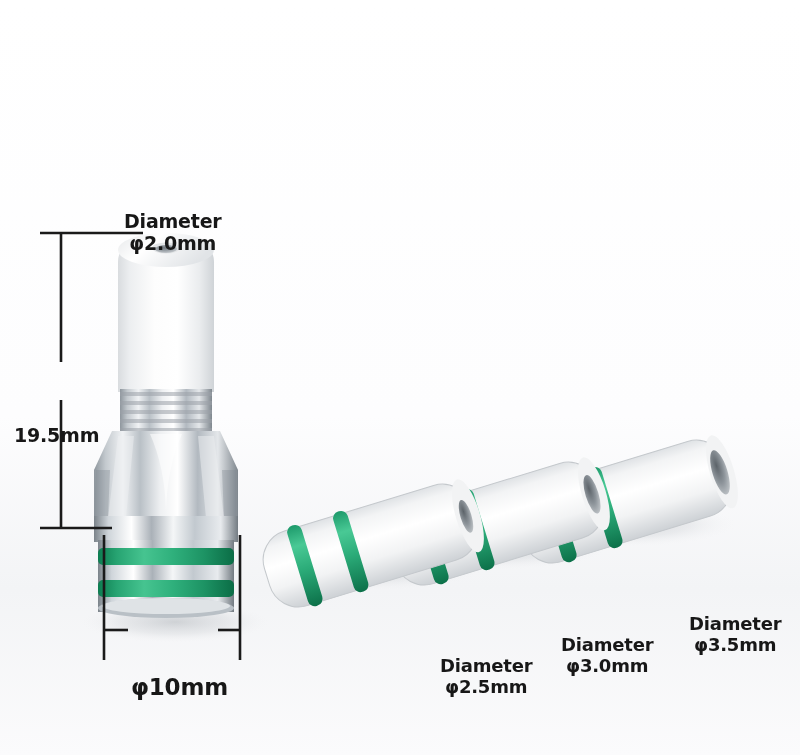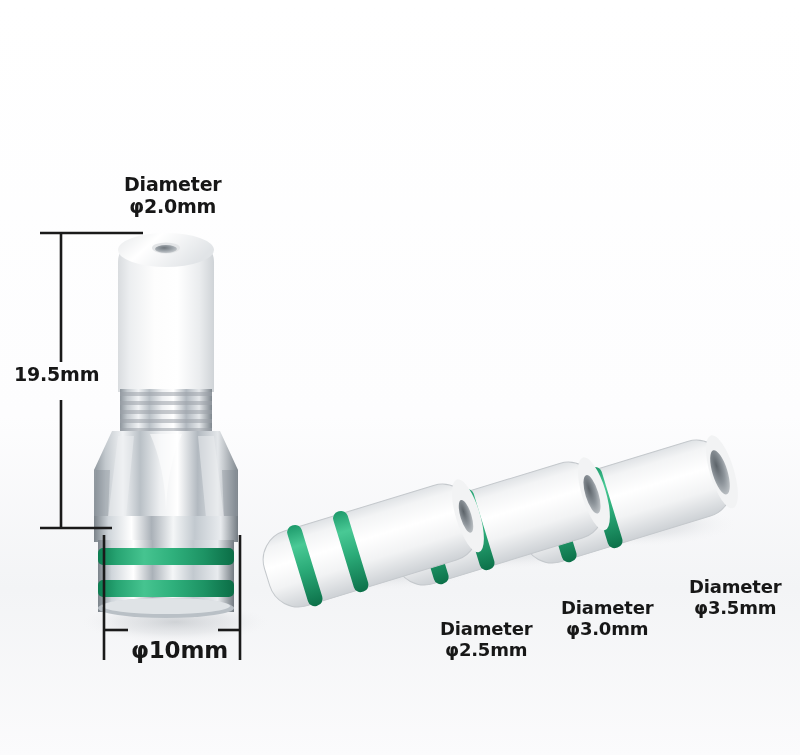--- a/index.html
+++ b/index.html
@@ -22,24 +22,25 @@
     height: 755px;
   }
   .anno {
     position: absolute;
     font-family: "DejaVu Sans", "Liberation Sans", sans-serif;
     font-weight: bold;
     color: #171717;
     line-height: 1.14;
     white-space: nowrap;
     letter-spacing: -0.2px;
+    margin-top: 37px;
   }
   .anno .l2 { display: block; }
   #lbl-top      { left: 124px; top: 174px; font-size: 19px; text-align: center; }
-  #lbl-height   { left: 14px;  top: 364px; font-size: 19px; }
+  #lbl-height   { left: 14px;  top: 388px; font-size: 19px; }
   #lbl-base     { left: 131px; top: 637px; font-size: 23px; }
   #lbl-d25      { left: 440px; top: 619px; font-size: 18px; text-align: center; }
   #lbl-d30      { left: 561px; top: 598px; font-size: 18px; text-align: center; }
   #lbl-d35      { left: 689px; top: 577px; font-size: 18px; text-align: center; }
 </style>
 </head>
 <body>
 
 <div id="stage">
 

